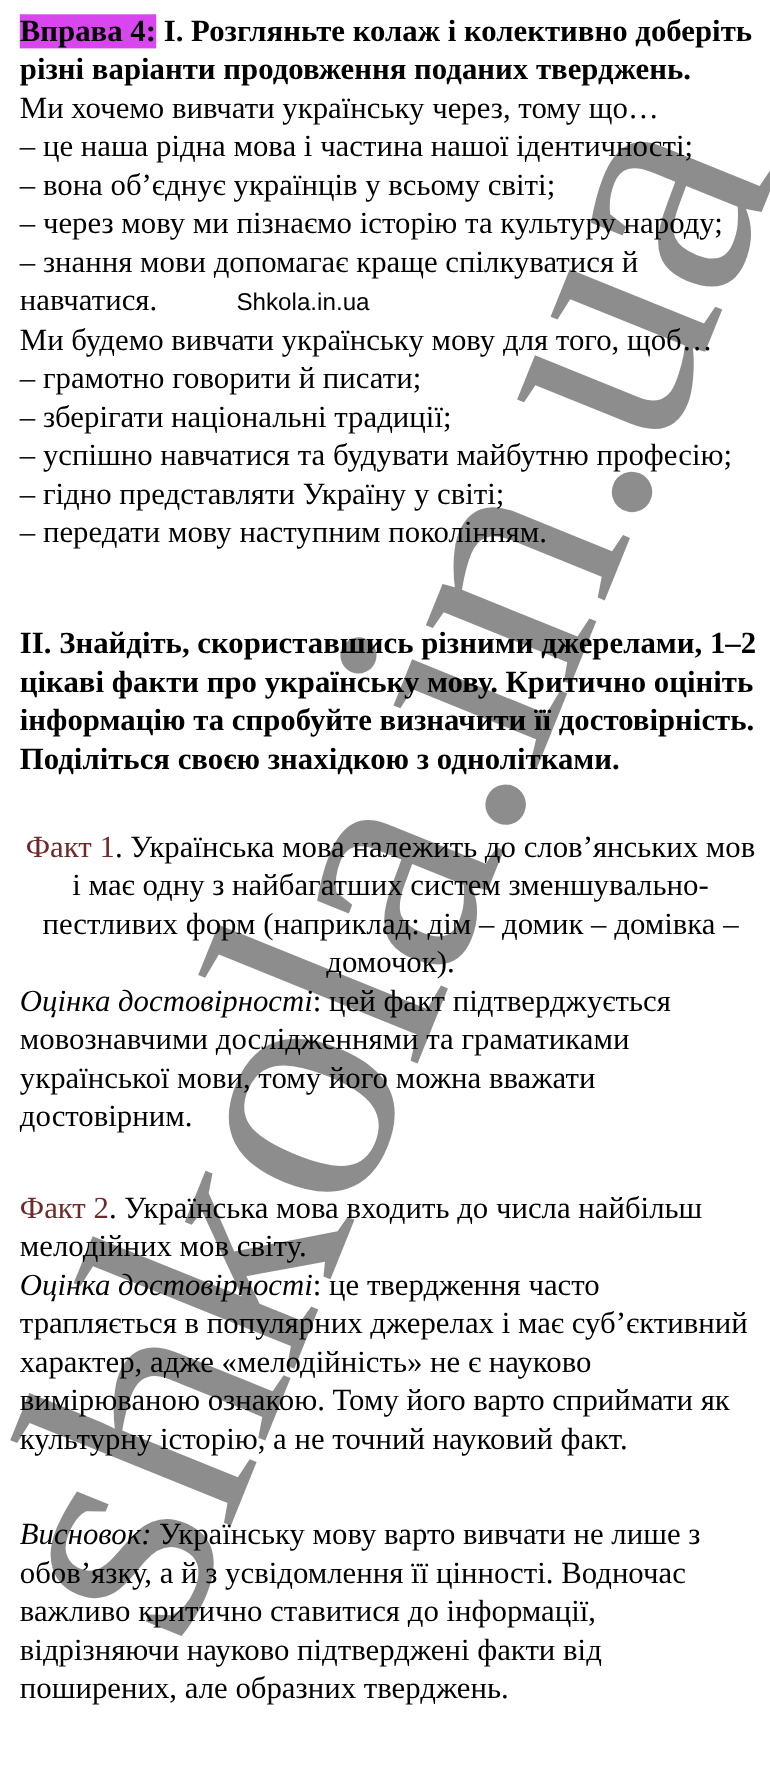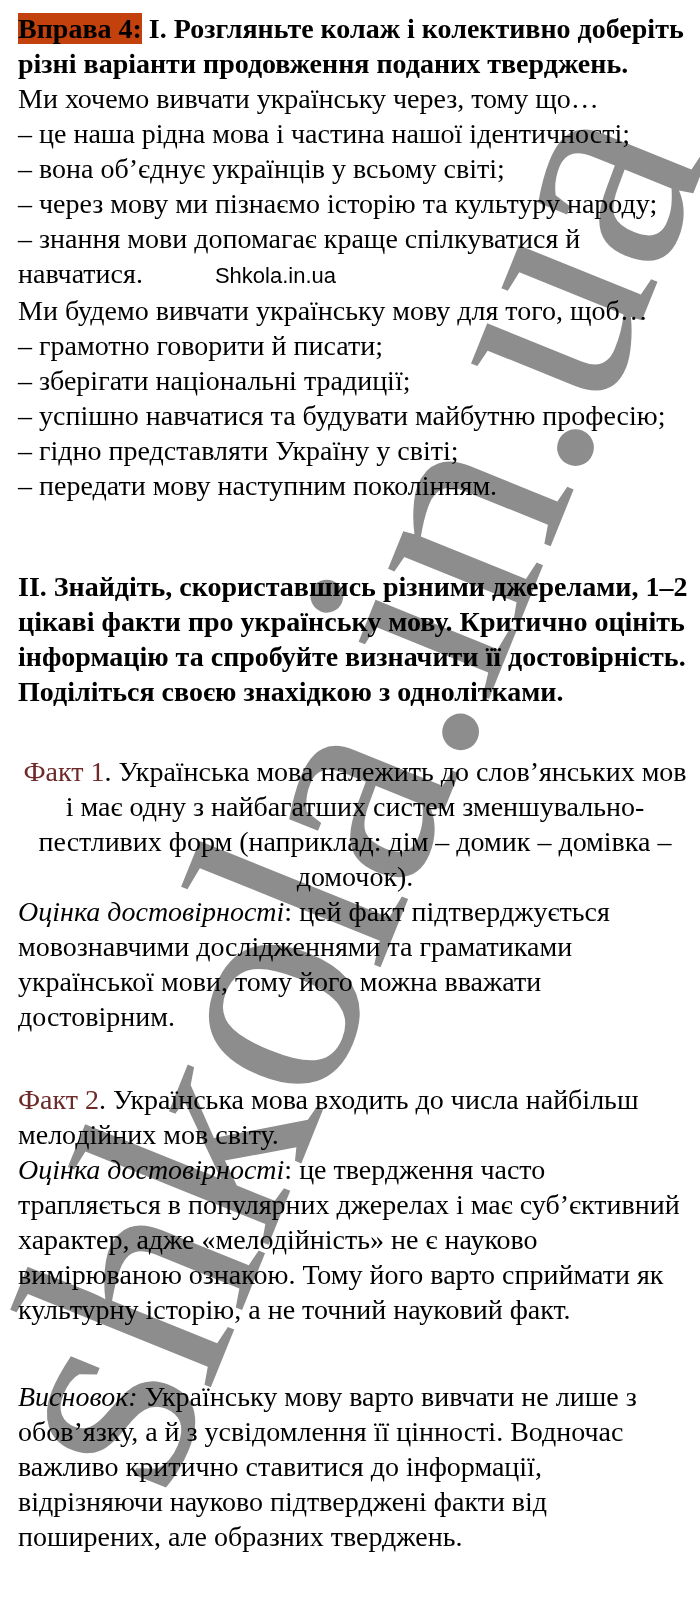--- a/index.html
+++ b/index.html
@@ -30,21 +30,21 @@
   }
   .content {
     position: relative;
     z-index: 1;
     padding: 11px 8px 0 18px;
     font-size: 28px;
     line-height: 35px;
   }
   p { margin: 0; }
   .b { font-weight: bold; }
-  .hl { background: #c2410c; }
+  .hl { background: #d946ef; }
   .fact { color: #6d2a28; }
   .it { font-style: italic; text-align: center; }
   .brand {
     font-family: "Liberation Sans", sans-serif;
     font-size: 22px;
     margin-left: 72px;
   }
   .sec-task2 { margin-top: 66px; }
   .sec-fact1 { margin-top: 45px; text-align: center; }
   .sec-fact2 { margin-top: 48px; }

